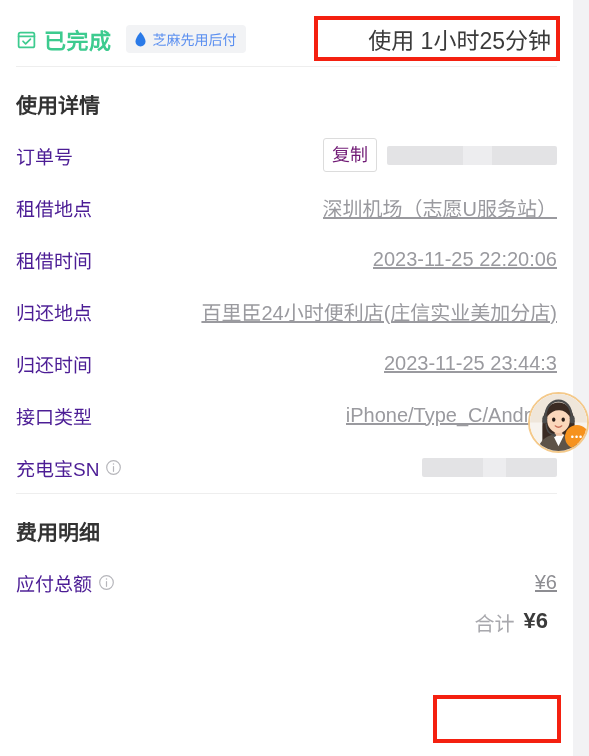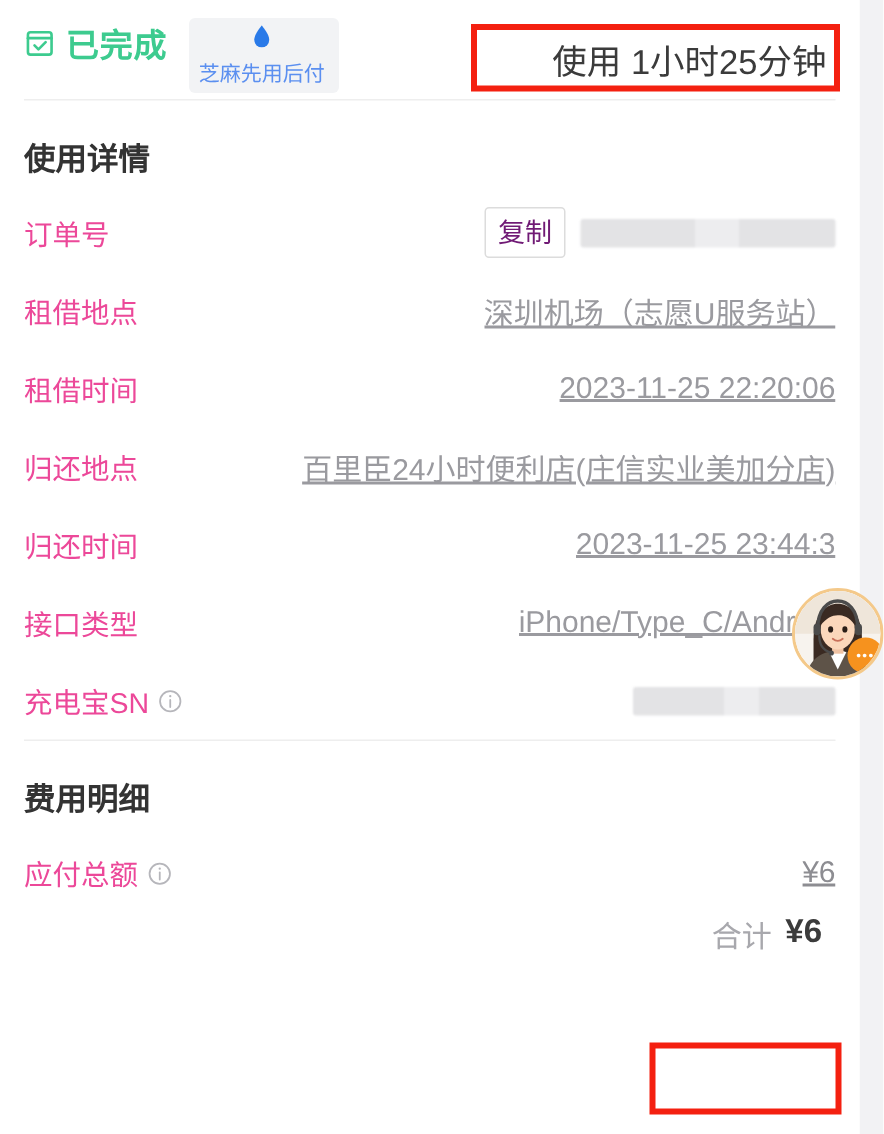--- a/index.html
+++ b/index.html
@@ -36,21 +36,21 @@
     left: 0;
     width: 573px;
     height: 756px;
     background: #ffffff;
     padding: 0 16px;
   }
 
   
   .status-row {
     display: flex;
-    align-items: flex-start;
+    align-items: center;
     height: 66px;
     padding-top: 12px;
   }
 
   .status-done {
     display: flex;
     align-items: center;
     gap: 7px;
     color: #3dcb8f;
     font-size: 22px;
@@ -65,21 +65,20 @@
   }
 
   .credit-pill {
     display: flex;
     align-items: center;
     gap: 5px;
     margin-left: 14px;
     padding: 4px 9px 4px 7px;
     background: #f2f3f5;
     border-radius: 4px;
-    flex-direction: column;
   }
 
   .credit-pill .drop-icon { display: block; width: 15px; height: 17px; }
 
   .credit-pill .credit-label {
     color: #5b8ff0;
     font-size: 14px;
     white-space: nowrap;
   }
 
@@ -142,21 +141,21 @@
     align-items: center;
     justify-content: space-between;
     height: 52px;
     gap: 10px;
   }
 
   .row-label {
     display: flex;
     align-items: center;
     gap: 6px;
-    color: #ec4899;
+    color: #4c1d95;
     font-size: 19px;
     white-space: nowrap;
     flex: 0 0 auto;
   }
 
   .row-value {
     color: #9a9a9f;
     font-size: 20px;
     text-align: right;
     white-space: nowrap;

